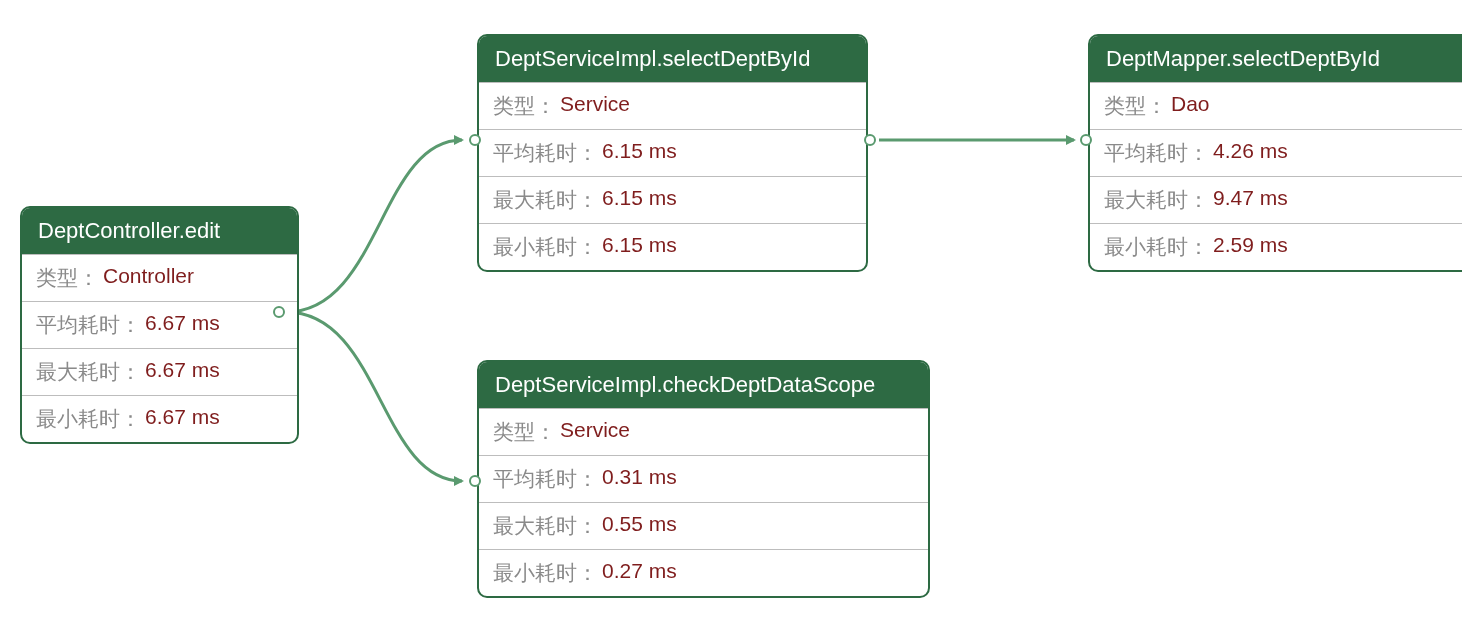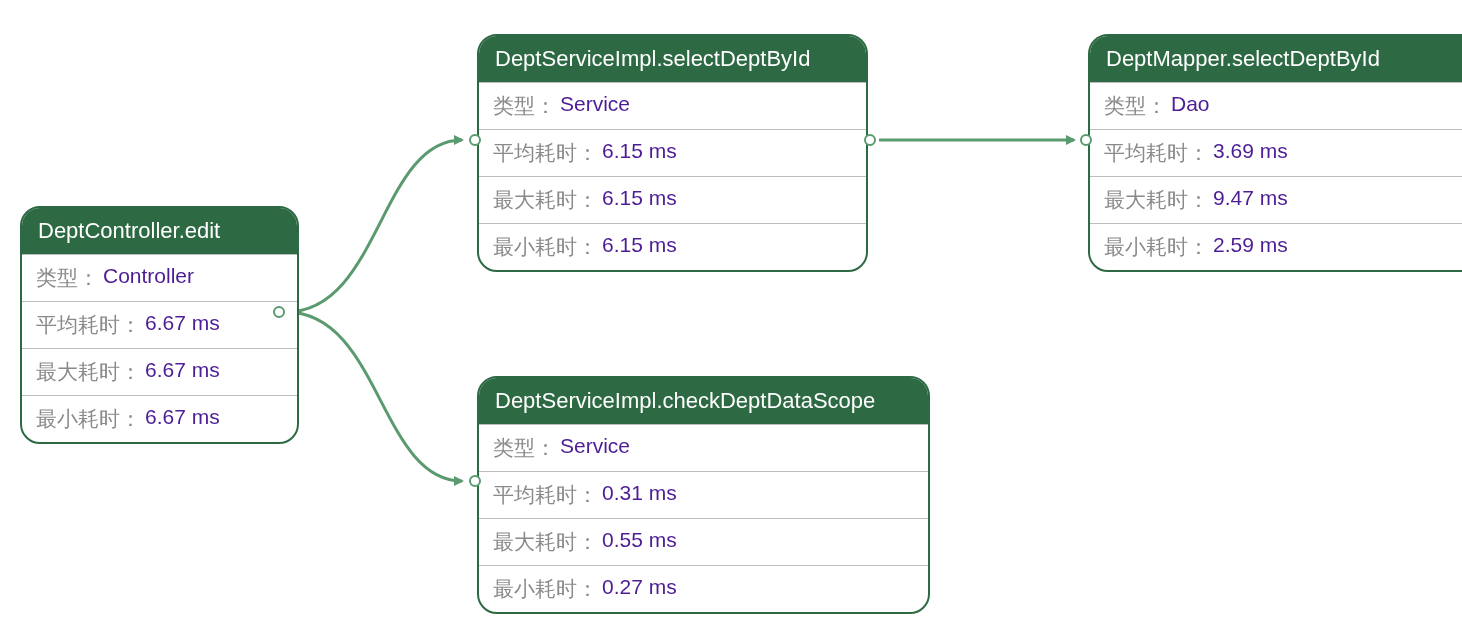--- a/index.html
+++ b/index.html
@@ -21,21 +21,21 @@
     position: absolute;
     top: 0;
     left: 0;
     width: 1462px;
     height: 631px;
     pointer-events: none;
   }
   .node {
     position: absolute;
     border: 2px solid #2d6a43;
-    border-radius: 20px;
+    border-radius: 10px;
     background: #ffffff;
     box-sizing: border-box;
     overflow: hidden;
   }
   .node-title {
     background: #2d6a43;
     color: #ffffff;
     font-size: 22px;
     padding: 10px 16px 10px 16px;
     font-weight: 400;
@@ -50,21 +50,21 @@
   }
   .node-row:first-of-type {
     border-top: none;
   }
   .row-label {
     color: #8a8a8a;
     margin-right: 4px;
     white-space: nowrap;
   }
   .row-value {
-    color: #4c1d95;
+    color: #7f1d1d;
     white-space: nowrap;
   }
   .port {
     position: absolute;
     width: 12px;
     height: 12px;
     border: 2px solid #5a9a6f;
     background: #ffffff;
     border-radius: 50%;
     box-sizing: border-box;
@@ -133,34 +133,34 @@
   <div class="port" style="left:864px; top:134px;"></div>
 
   <div class="node" style="left:1088px; top:34px; width:409px;">
     <div class="node-title">DeptMapper.selectDeptById</div>
     <div class="node-row">
       <span class="row-label">类型：</span>
       <span class="row-value">Dao</span>
     </div>
     <div class="node-row">
       <span class="row-label">平均耗时：</span>
-      <span class="row-value">3.69 ms</span>
+      <span class="row-value">4.26 ms</span>
     </div>
     <div class="node-row">
       <span class="row-label">最大耗时：</span>
       <span class="row-value">9.47 ms</span>
     </div>
     <div class="node-row">
       <span class="row-label">最小耗时：</span>
       <span class="row-value">2.59 ms</span>
     </div>
   </div>
   <div class="port" style="left:1080px; top:134px;"></div>
 
-  <div class="node" style="left:477px; top:376px; width:453px;">
+  <div class="node" style="left:477px; top:360px; width:453px;">
     <div class="node-title">DeptServiceImpl.checkDeptDataScope</div>
     <div class="node-row">
       <span class="row-label">类型：</span>
       <span class="row-value">Service</span>
     </div>
     <div class="node-row">
       <span class="row-label">平均耗时：</span>
       <span class="row-value">0.31 ms</span>
     </div>
     <div class="node-row">

